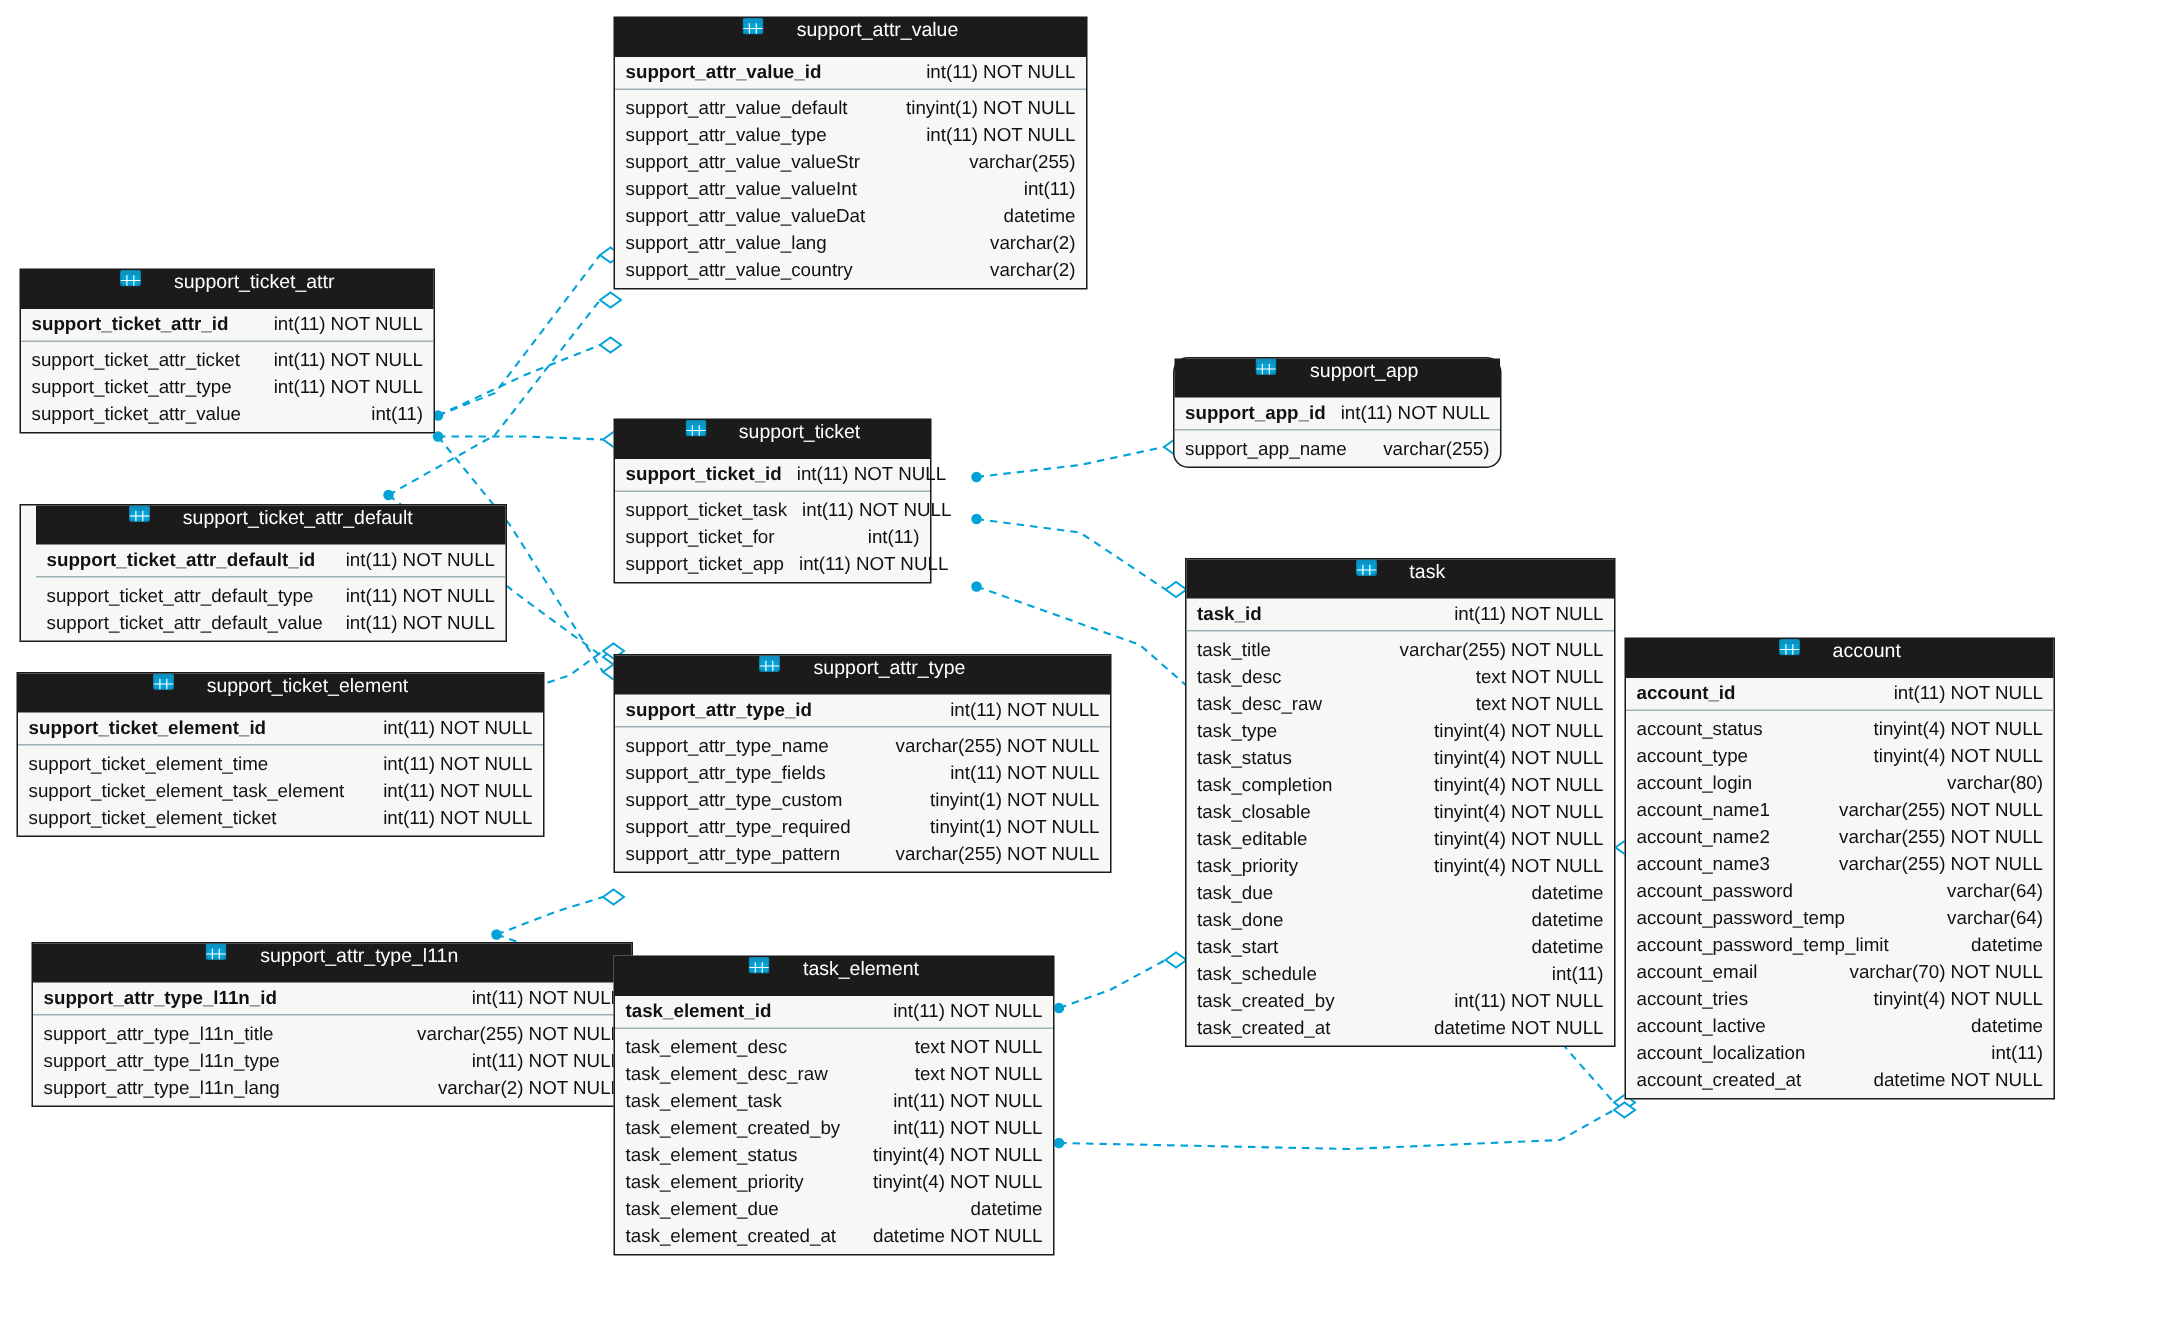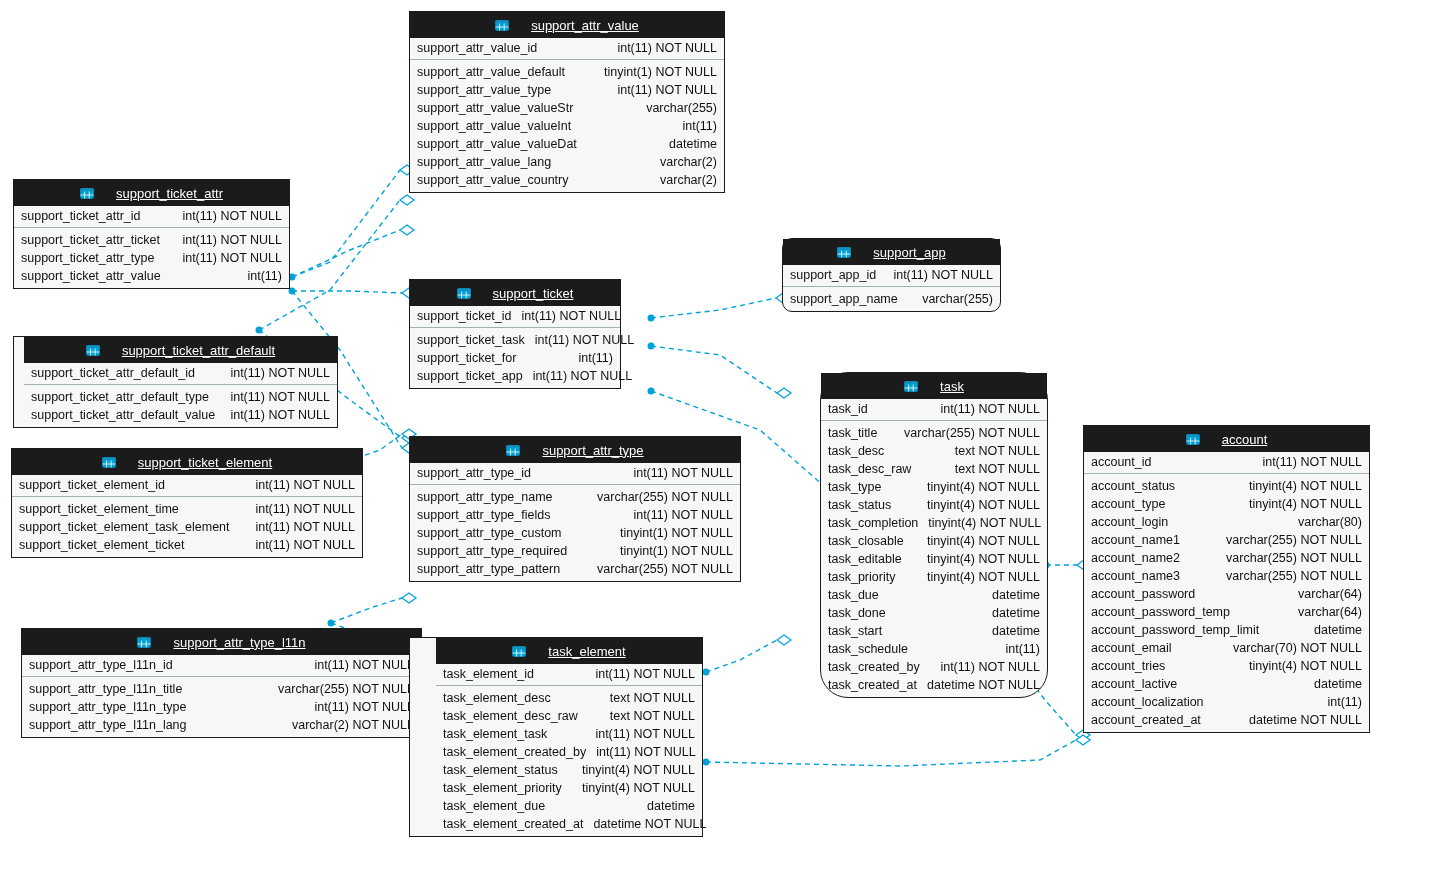--- a/index.html
+++ b/index.html
@@ -1,25 +1,25 @@
 <!DOCTYPE html>
 <html><head>
 <meta charset="utf-8">
 <style>
   html,body{margin:0;padding:0;background:#ffffff;}
   body{font-family:"Liberation Sans",sans-serif;}
   #canvas{position:relative;width:1438px;height:882px;overflow:hidden;background:#fff;}
   svg.links{position:absolute;left:0;top:0;width:1438px;height:882px;pointer-events:none;}
   .table{position:absolute;border:1px solid #1b1b1b;background:#f7f8f6;box-sizing:border-box;}
-  .thead{background:#1b1b1b;color:#ffffff;height:26px;display:flex;align-items:center;justify-content:center;gap:22px;font-size:13px;text-decoration:underline;}
+  .thead{background:#1b1b1b;color:#ffffff;height:26px;display:flex;align-items:flex-start;justify-content:center;gap:22px;font-size:13px;}
   .thead .tname{font-size:13px;color:#fff;}
   .dbicon{display:inline-block;width:14px;height:11px;position:relative;}
   .dbicon svg{display:block;}
   .rowpk{display:flex;align-items:center;justify-content:space-between;padding:3px 7px 4px 7px;border-bottom:1px solid #9fb0b5;font-size:12.5px;color:#111;}
-  .rowpk .col{font-weight:normal;}
+  .rowpk .col{font-weight:bold;}
   .row{display:flex;align-items:center;justify-content:space-between;padding:2px 7px;font-size:12.5px;color:#111;}
   .row .col{white-space:nowrap;}
   .row .typ,.rowpk .typ{white-space:nowrap;padding-left:10px;}
   .body{padding-top:3px;padding-bottom:3px;text-align:center;}
 </style>
 </head>
 <body>
 
 <div id="canvas">
   <svg class="links" xmlns="http://www.w3.org/2000/svg">
@@ -244,21 +244,21 @@
           <div class="row">
             <span class="col">support_ticket_attr_default_type</span>
             <span class="typ">int(11) NOT NULL</span>
           </div>
           <div class="row">
             <span class="col">support_ticket_attr_default_value</span>
             <span class="typ">int(11) NOT NULL</span>
           </div>
         </div>
       </div>
-      <div class="table" style="left: 820px; top: 372px; width: 228px; border-radius: 28px;">
+      <div class="table" style="left: 790px; top: 372px; width: 287px;">
         <div class="thead">
           <span class="dbicon">
             <svg width="14" height="11" viewBox="0 0 14 11">
               <rect x="0.5" y="0.5" width="13" height="10" rx="1.5" fill="#00a2d8" stroke="#0b7fa8"></rect>
               <rect x="0.5" y="0.5" width="13" height="3" fill="#0b93c4"></rect>
               <line x1="4.6" y1="3.5" x2="4.6" y2="10.5" stroke="#ffffff" stroke-width="0.8"></line>
               <line x1="9.2" y1="3.5" x2="9.2" y2="10.5" stroke="#ffffff" stroke-width="0.8"></line>
               <line x1="0.5" y1="7" x2="13.5" y2="7" stroke="#ffffff" stroke-width="0.8"></line>
             </svg>
           </span>
@@ -504,21 +504,21 @@
           <div class="row">
             <span class="col">support_attr_type_l11n_type</span>
             <span class="typ">int(11) NOT NULL</span>
           </div>
           <div class="row">
             <span class="col">support_attr_type_l11n_lang</span>
             <span class="typ">varchar(2) NOT NULL</span>
           </div>
         </div>
       </div>
-      <div class="table" style="left: 409px; top: 637px; width: 294px; padding-left: 26px;">
+      <div class="table" style="left: 409px; top: 637px; width: 294px;">
         <div class="thead">
           <span class="dbicon">
             <svg width="14" height="11" viewBox="0 0 14 11">
               <rect x="0.5" y="0.5" width="13" height="10" rx="1.5" fill="#00a2d8" stroke="#0b7fa8"></rect>
               <rect x="0.5" y="0.5" width="13" height="3" fill="#0b93c4"></rect>
               <line x1="4.6" y1="3.5" x2="4.6" y2="10.5" stroke="#ffffff" stroke-width="0.8"></line>
               <line x1="9.2" y1="3.5" x2="9.2" y2="10.5" stroke="#ffffff" stroke-width="0.8"></line>
               <line x1="0.5" y1="7" x2="13.5" y2="7" stroke="#ffffff" stroke-width="0.8"></line>
             </svg>
           </span>

